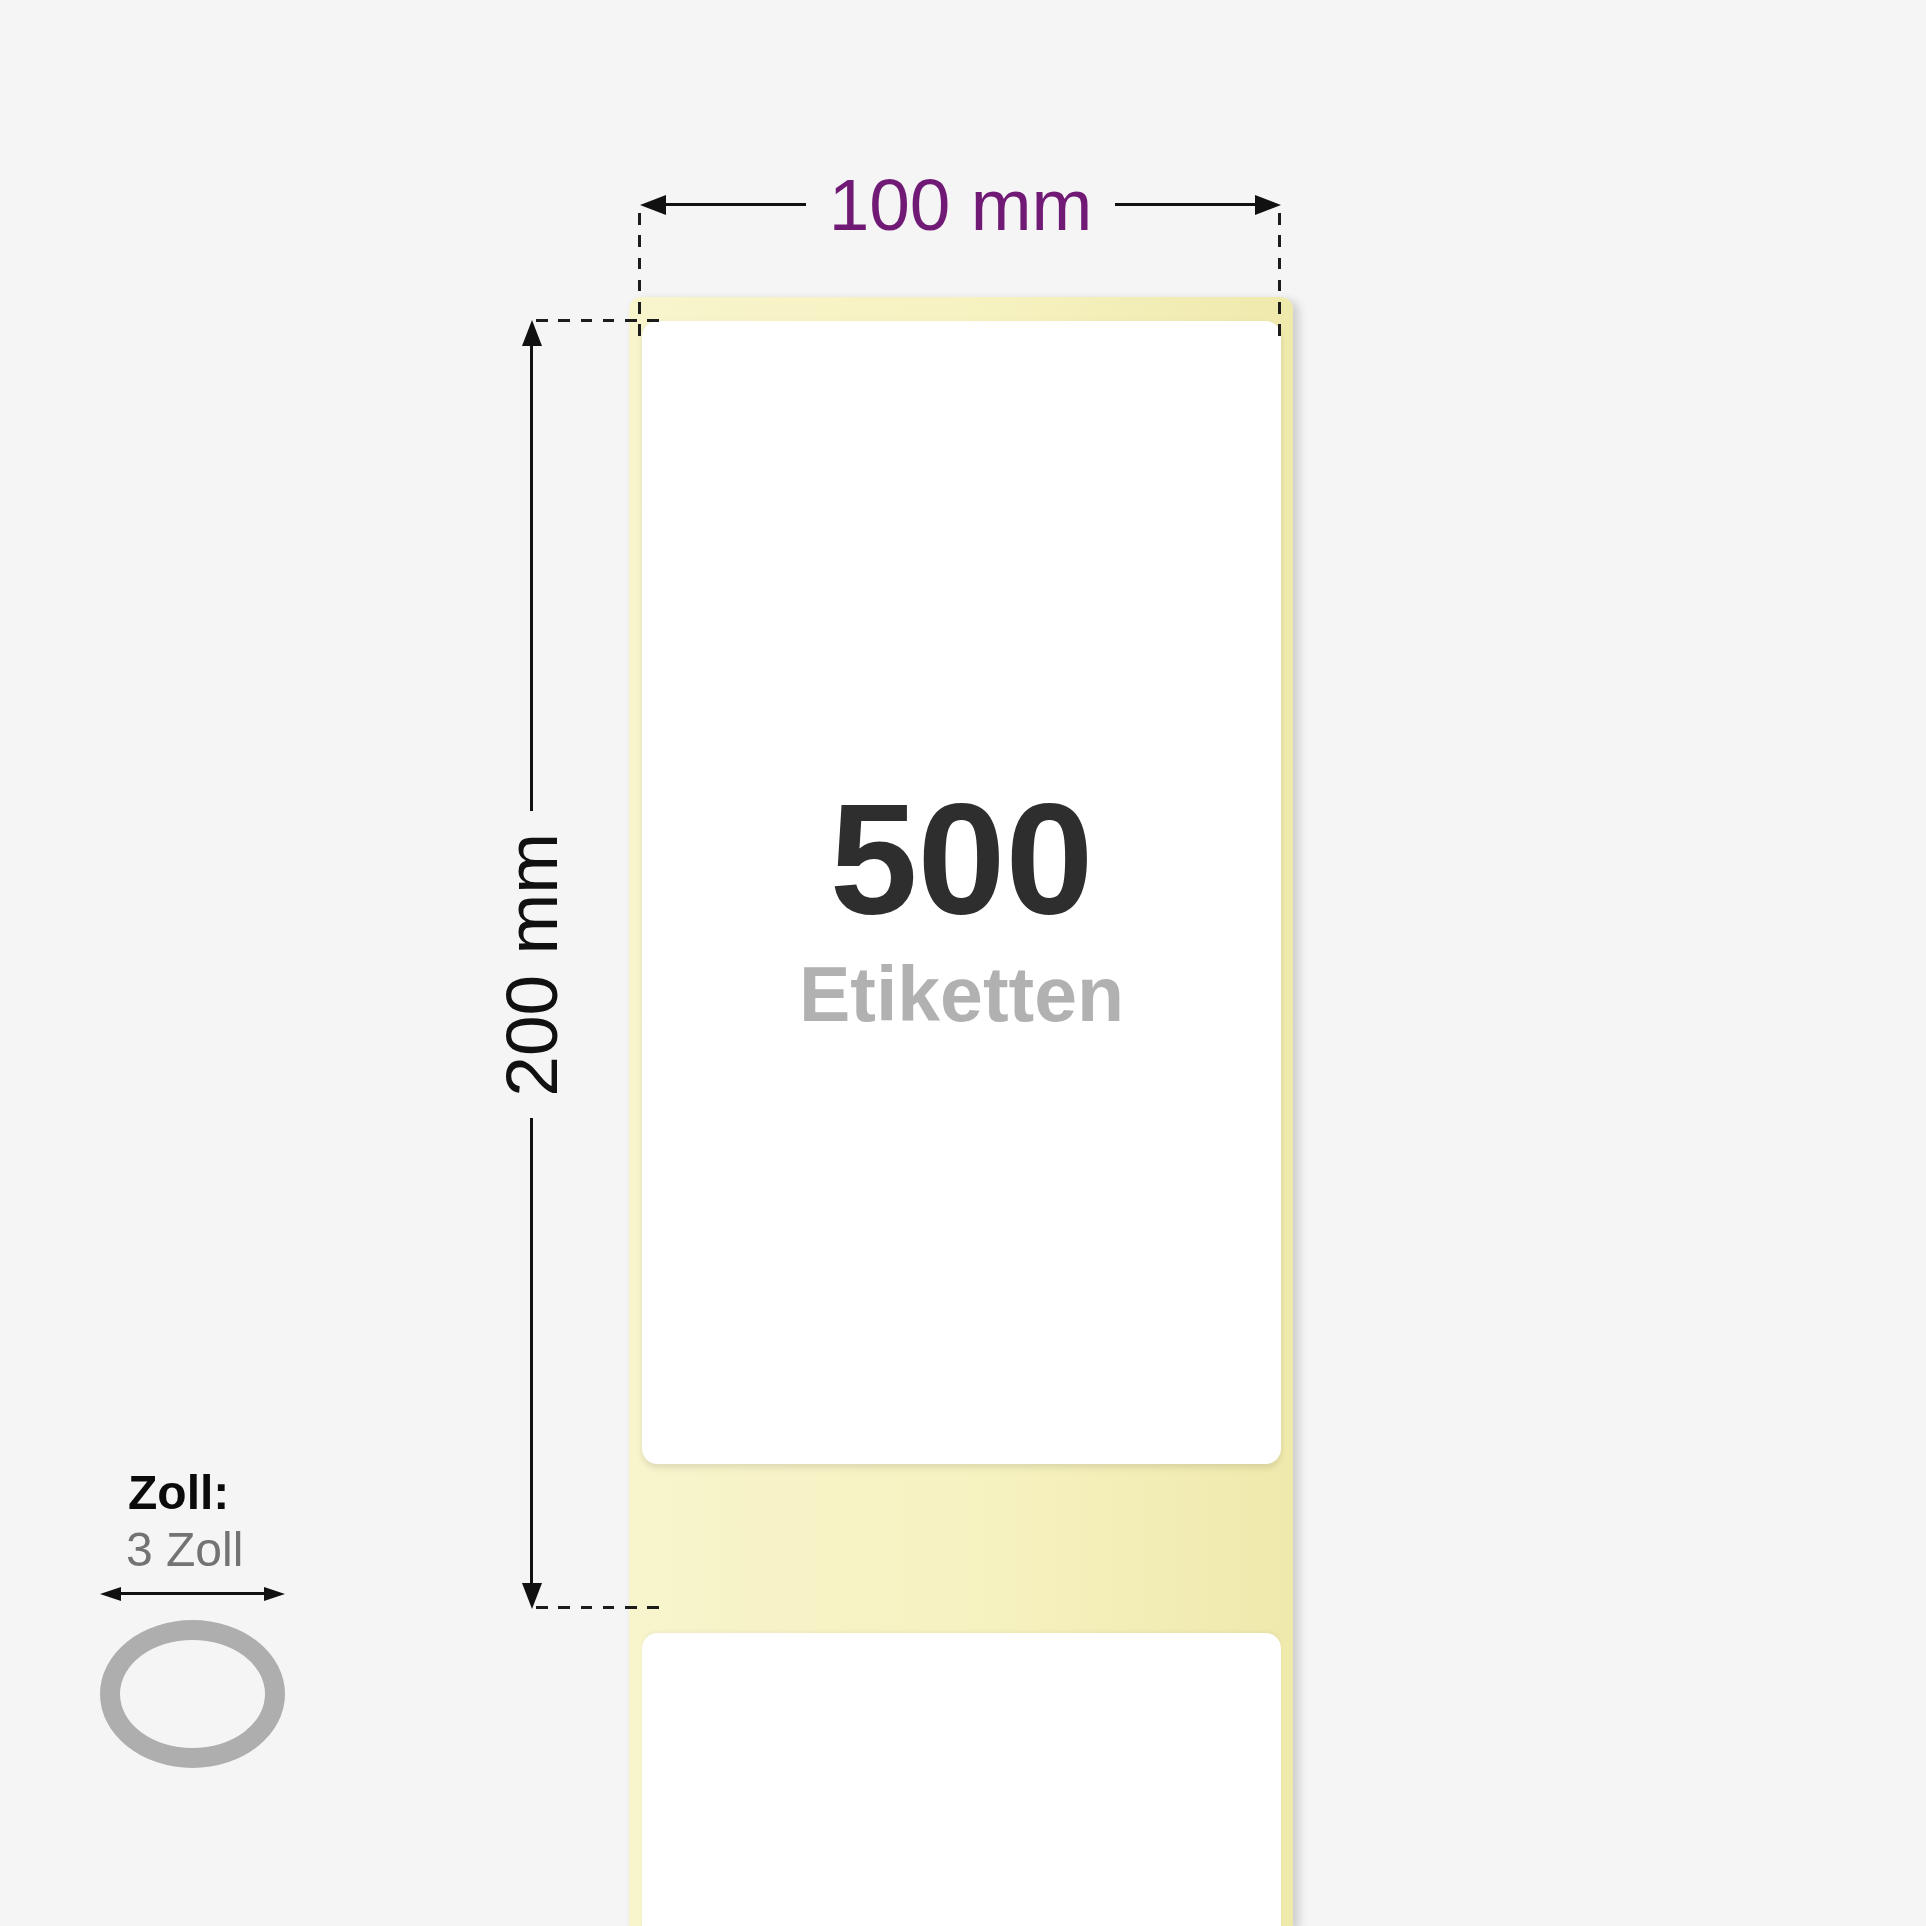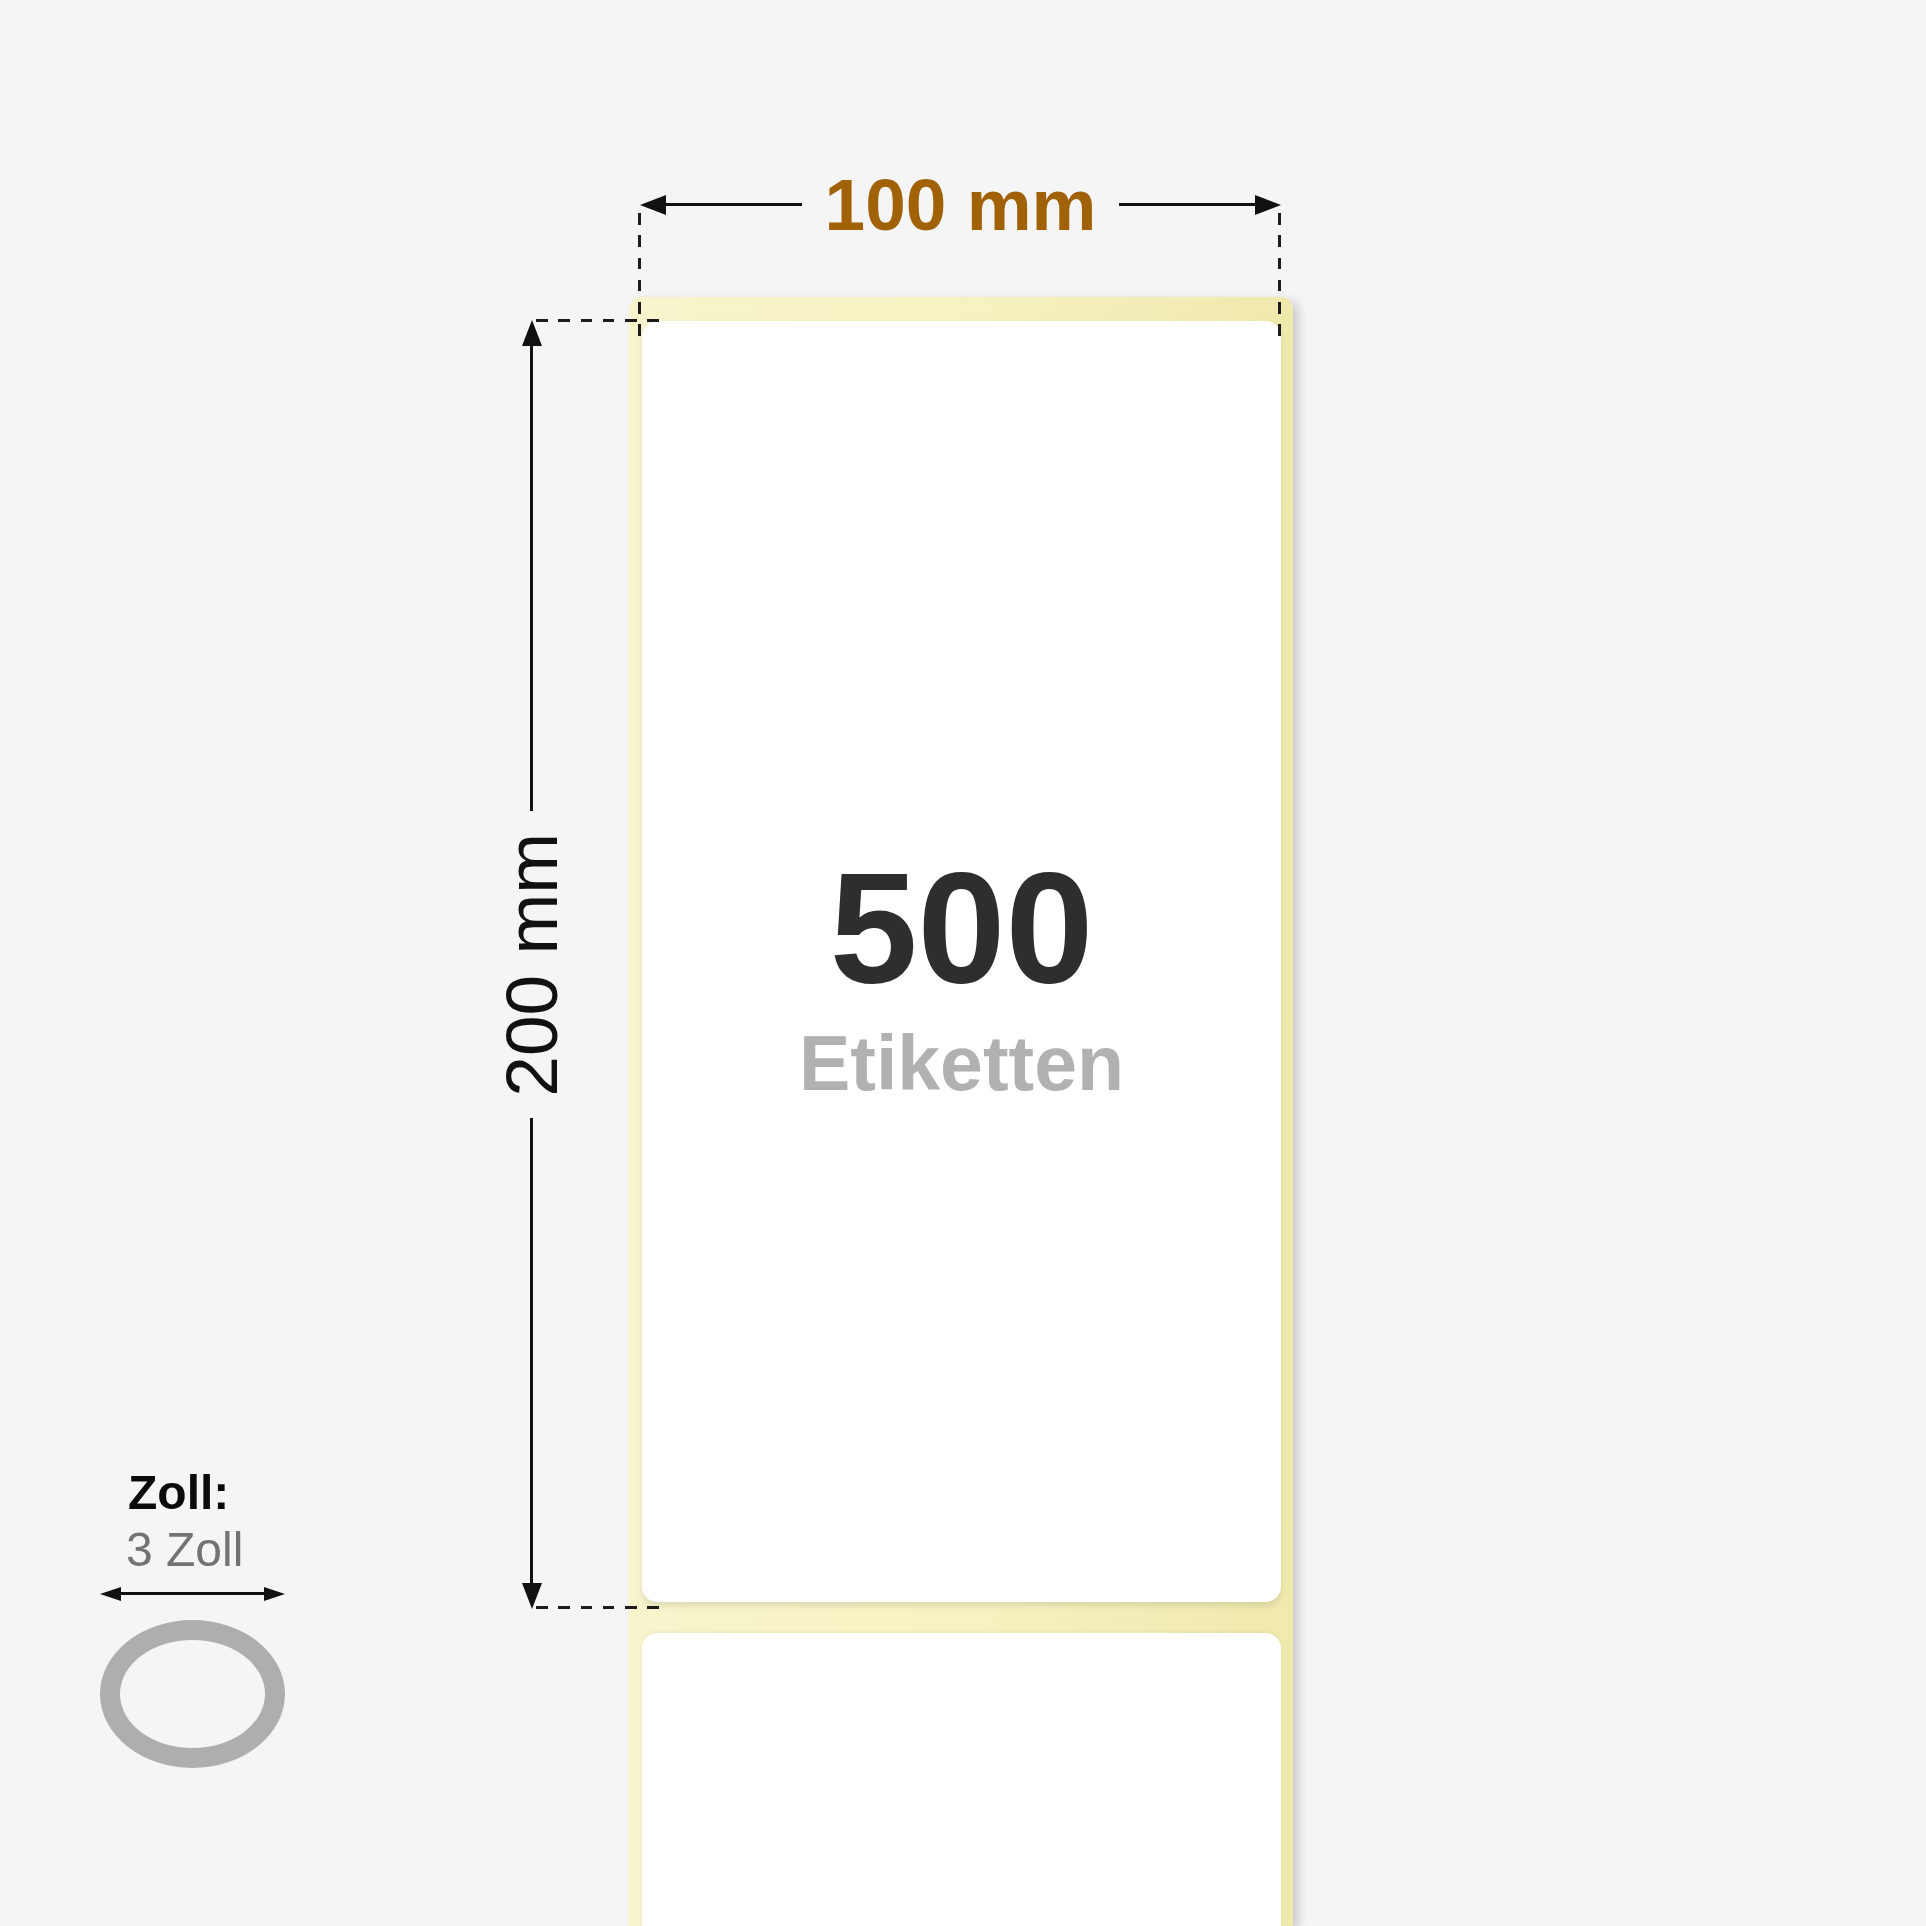--- a/index.html
+++ b/index.html
@@ -30,21 +30,21 @@
   }
   .label-blank {
     position: absolute;
     left: 642px;
     width: 639px;
     background: #ffffff;
     border-radius: 15.4px;
   }
   .label-1 {
     top: 321px;
-    height: 1281px;
+    height: 1143px;
     box-shadow: 0 3.1px 6.2px rgba(0,0,0,0.10);
     display: flex;
     flex-direction: column;
     align-items: center;
     justify-content: center;
   }
   .label-2 {
     top: 1633px;
     height: 339px;
     box-shadow: 0 -1.5px 3.9px rgba(0,0,0,0.04);
@@ -82,22 +82,21 @@
     width: 641px;
     height: 77px;
     display: flex;
     align-items: center;
   }
   .dim-text {
     font-size: 73px;
     line-height: 1;
     white-space: nowrap;
     padding: 0 23px;
-    color: #a16207;
-    font-weight: bold;
+    color: #701a75;
   }
   .dim-height {
     position: absolute;
     left: 510px;
     top: 320px;
     width: 43px;
     height: 1289px;
     display: flex;
     flex-direction: column;
     align-items: center;

